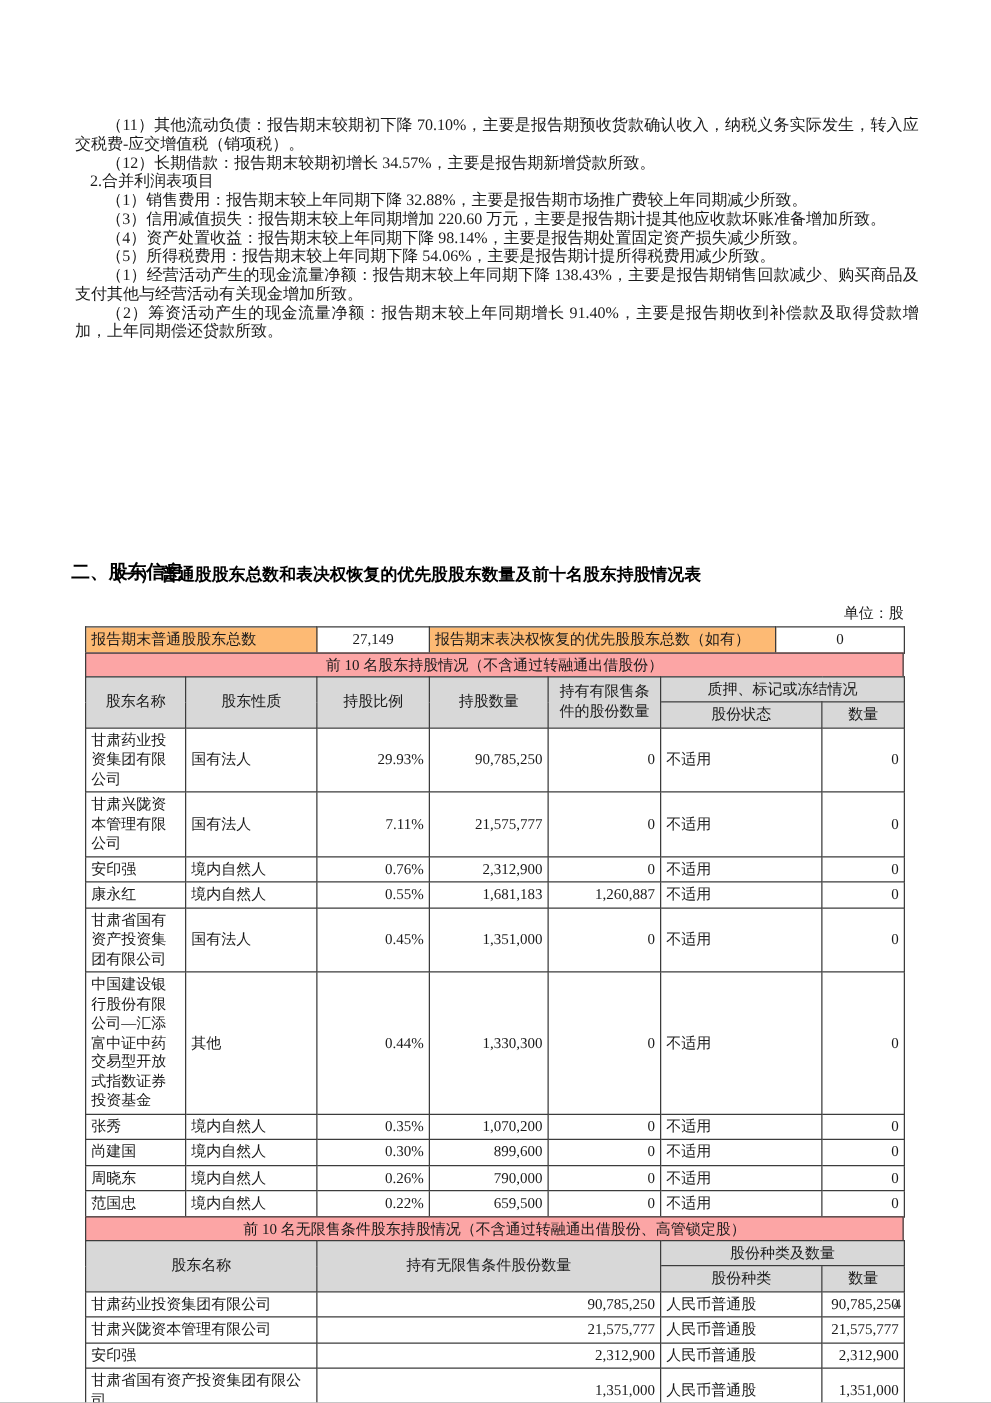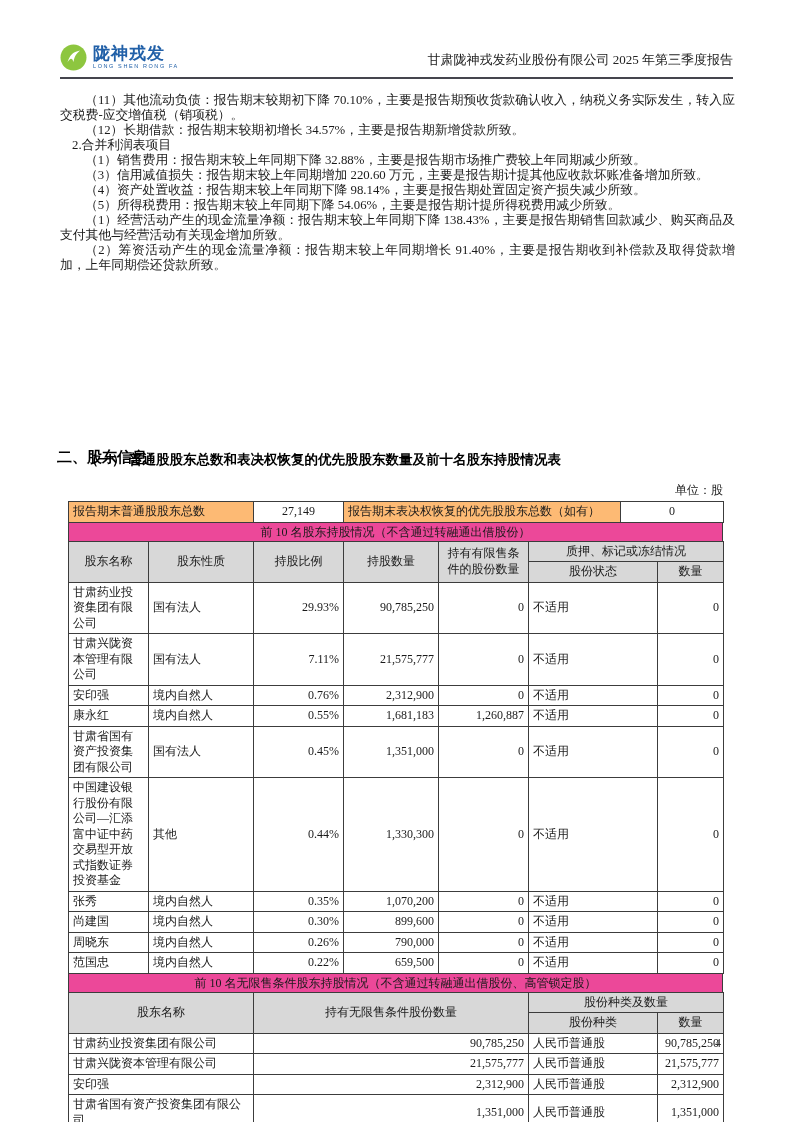--- a/index.html
+++ b/index.html
@@ -35,54 +35,39 @@
   .h2{ position:absolute; top:407px; left:57px; font-size:15px; font-weight:bold; color:#000;
        font-family:"Liberation Sans","DejaVu Sans",sans-serif;margin-top:41px;}
   .h3{ position:absolute; top:451px; left:85px; font-size:13.5px; font-weight:bold; color:#000000;}
   .unit-note{ position:absolute; top:482px; left:68px; width:655px; text-align:right; font-size:12px; }
   
   .tables{ position:absolute; top:501px; left:68px; width:655px; }
   table{ border-collapse:collapse; table-layout:fixed; width:655px; }
   td,th{ border:1px solid #3c3c3c; font-size:12px; font-weight:normal;
          padding:2px 4px; line-height:15.5px; vertical-align:middle; word-break:break-all; }
   th{ background:#d8d8d8; text-align:center; }
-  .band{ width:655px; border:1px solid #3c3c3c; background:#ec4899;
+  .band{ width:655px; border:1px solid #3c3c3c; background:#fca5a5;
          text-align:center; font-size:12px; line-height:16px; padding:1px 0; margin-top:-1px; }
   .t-row1 td.lbl{ background:#fdba74; text-align:left; }
   .t-row1 td.val{ text-align:center;margin-top:35px; }
   .t-main{ margin-top:-1px; }
   .t-sub{ margin-top:-1px; }
   .t-main td{ text-align:left; }
   .t-main td:nth-child(3), .t-main td:nth-child(4),
   .t-main td:nth-child(5), .t-main td:nth-child(7){ text-align:right; }
   .t-sub td{ text-align:left; }
   .t-sub td:nth-child(2), .t-sub td:nth-child(4){ text-align:right; }
   
   .page-num{ position:absolute; top:1036px; right:72px; font-size:12px; color:#333; }
 </style>
 </head>
 <body>
 
 <div class="page">
 
-  <div class="page-header">
-    <div class="logo">
-      <span class="logo-mark">
-        <svg width="27" height="27" viewBox="0 0 27 27">
-          <circle cx="13.5" cy="13.5" r="13" fill="#8dc63f"></circle>
-          <path d="M7.5 18.5 C9.5 11.5, 12.5 8, 20 6.5 C15.5 10.5, 14.5 12.5, 13.5 18 C12.3 14, 10.3 13.2, 7.5 18.5 Z" fill="#ffffff"></path>
-        </svg>
-      </span>
-      <span class="logo-text">
-        <span class="logo-cn">陇神戎发</span>
-        <span class="logo-en">LONG SHEN RONG FA</span>
-      </span>
-    </div>
-    <div class="report-title">甘肃陇神戎发药业股份有限公司 2025 年第三季度报告</div>
-  </div>
 
   <div class="body-text">
       <p class="para indent-paren">（11）其他流动负债：报告期末较期初下降 70.10%，主要是报告期预收货款确认收入，纳税义务实际发生，转入应交税费-应交增值税（销项税）。</p>
       <p class="para indent-paren">（12）长期借款：报告期末较期初增长 34.57%，主要是报告期新增贷款所致。</p>
       <p class="para indent-num">2.合并利润表项目</p>
       <p class="para indent-paren">（1）销售费用：报告期末较上年同期下降 32.88%，主要是报告期市场推广费较上年同期减少所致。</p>
       <p class="para indent-paren">（3）信用减值损失：报告期末较上年同期增加 220.60 万元，主要是报告期计提其他应收款坏账准备增加所致。</p>
       <p class="para indent-paren">（4）资产处置收益：报告期末较上年同期下降 98.14%，主要是报告期处置固定资产损失减少所致。</p>
       <p class="para indent-paren">（5）所得税费用：报告期末较上年同期下降 54.06%，主要是报告期计提所得税费用减少所致。</p>
       <p class="para indent-paren">（1）经营活动产生的现金流量净额：报告期末较上年同期下降 138.43%，主要是报告期销售回款减少、购买商品及支付其他与经营活动有关现金增加所致。</p>

